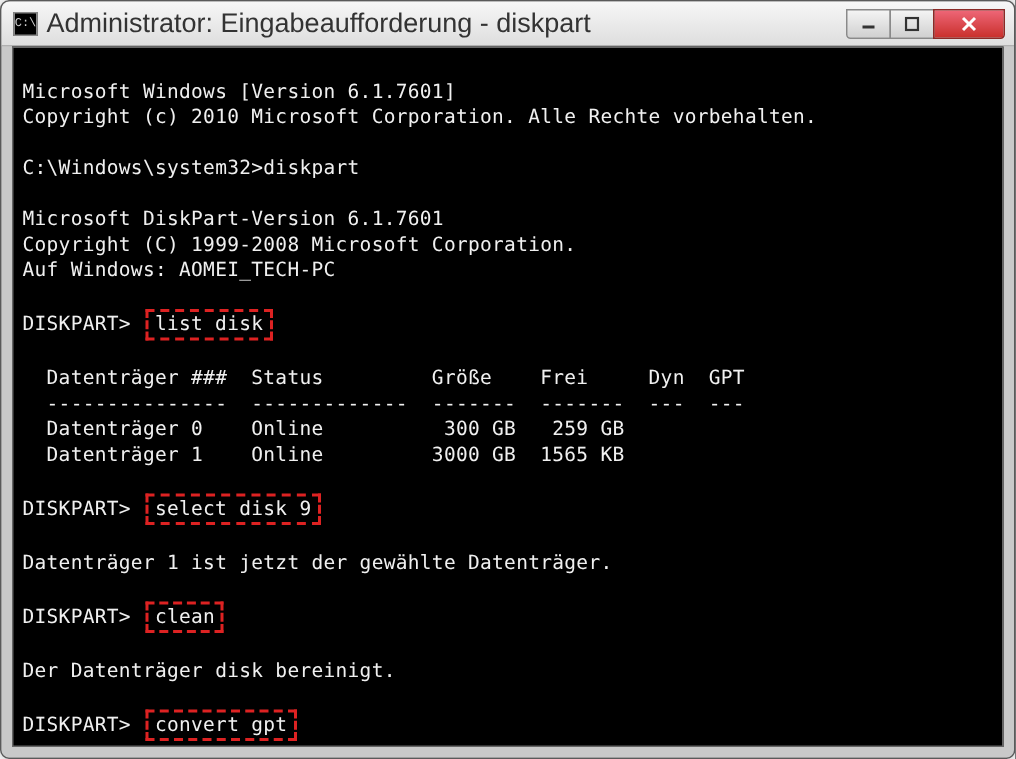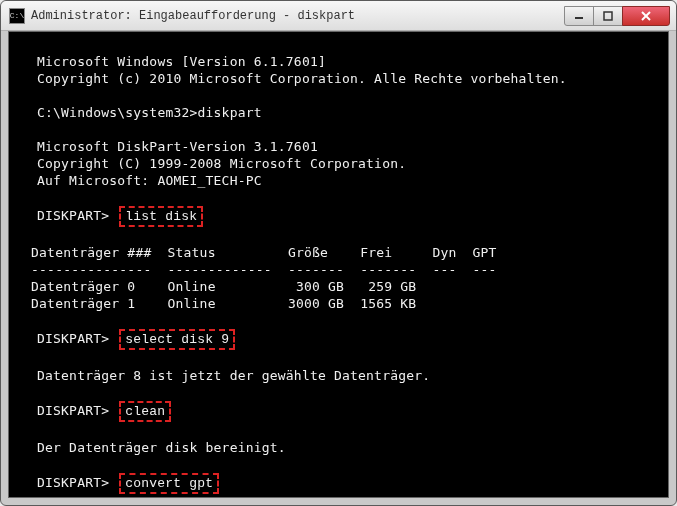--- a/index.html
+++ b/index.html
@@ -36,22 +36,22 @@
   border: 1px solid #888;
   margin-right: 6px;
   position: relative;
   font-size: 8px;
   color: #ccc;
   display: flex;
   align-items: center;
   justify-content: center;
 }
 .titlebar-text {
-  font-family: Liberation Mono, monospace;
-  font-size: 12px;
+  font-family: Liberation Sans, sans-serif;
+  font-size: 18px;
   color: #333;
   flex: 1;
 }
 .win-controls {
   display: flex;
   gap: 0;
 }
 .win-btn {
   width: 30px;
   height: 20px;
@@ -81,27 +81,26 @@
   font-size: 13px;
   line-height: 17px;
   padding: 4px 6px;
   margin: 0 7px 7px 7px;
   border: 1px solid #666;
   overflow: hidden;
   white-space: pre;
   font-family: "Lucida Console", "Consolas", monospace;
   letter-spacing: 0.2px;
 }
-.line { white-space: pre; margin-left: 22px; }
+.line { white-space: pre; }
 .hl {
   border: 2px dashed #d22;
   padding: 0 4px;
   display: inline-block;
   margin-left: 2px;
-  font-family: Liberation Mono, monospace;
 }
 .row { white-space: pre; text-align: right; }
 </style>
 </head>
 <body>
 
 <div class="window">
   <div class="titlebar">
     <div class="titlebar-icon">C:\</div>
     <div class="titlebar-text">Administrator: Eingabeaufforderung - diskpart</div>
@@ -124,34 +123,34 @@
       </div>
     </div>
   </div>
 
   <div class="console">
 <span class="line">Microsoft Windows [Version 6.1.7601]</span>
 <span class="line">Copyright (c) 2010 Microsoft Corporation. Alle Rechte vorbehalten.</span>
 
 <span class="line">C:\Windows\system32&gt;diskpart</span>
 
-<span class="line">Microsoft DiskPart-Version 3.1.7601</span>
+<span class="line">Microsoft DiskPart-Version 6.1.7601</span>
 <span class="line">Copyright (C) 1999-2008 Microsoft Corporation.</span>
-<span class="line">Auf Microsoft: AOMEI_TECH-PC</span>
+<span class="line">Auf Windows: AOMEI_TECH-PC</span>
 
 <span class="line"><span>DISKPART&gt;</span> <span class="hl">list disk</span></span>
 
 <span class="row">  Datenträger ###  Status         Größe    Frei     Dyn  GPT</span>
 <span class="row">  ---------------  -------------  -------  -------  ---  ---</span>
 <span class="row">  Datenträger 0    Online          300 GB   259 GB</span>
 <span class="row">  Datenträger 1    Online         3000 GB  1565 KB</span>
 
 <span class="line"><span>DISKPART&gt;</span> <span class="hl">select disk 9</span></span>
 
-<span class="line">Datenträger 8 ist jetzt der gewählte Datenträger.</span>
+<span class="line">Datenträger 1 ist jetzt der gewählte Datenträger.</span>
 
 <span class="line"><span>DISKPART&gt;</span> <span class="hl">clean</span></span>
 
 <span class="line">Der Datenträger disk bereinigt.</span>
 
 <span class="line"><span>DISKPART&gt;</span> <span class="hl">convert gpt</span></span>
 
 
 
 </div>

